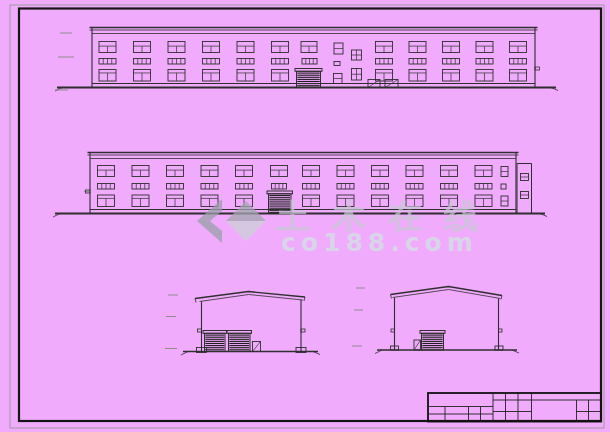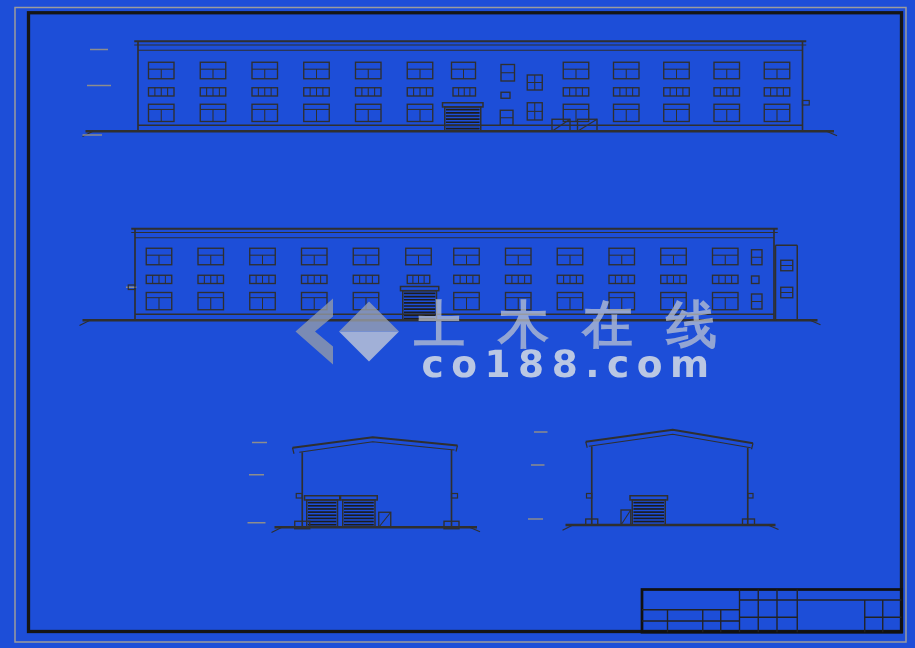--- a/index.html
+++ b/index.html
@@ -1,16 +1,16 @@
 <!DOCTYPE html>
 <html><head>
 <meta charset="utf-8">
 <style>
   html,body{margin:0;padding:0;background:#ffffff;}
-  .page{position:relative;width:610px;height:432px;background:#1d4ed8;overflow:hidden;
+  .page{position:relative;width:610px;height:432px;background:#f0abfc;overflow:hidden;
         font-family:"DejaVu Sans",sans-serif;}
   svg{display:block;width:610px;height:432px;}
 </style>
 </head>
 <body>
 
 <div class="page">
   <svg id="cad" viewBox="0 0 610 432" xmlns="http://www.w3.org/2000/svg">
       <g>
         <rect x="10" y="5" width="594" height="423" stroke="#9c9c9c" stroke-width="1" fill="none"></rect>

